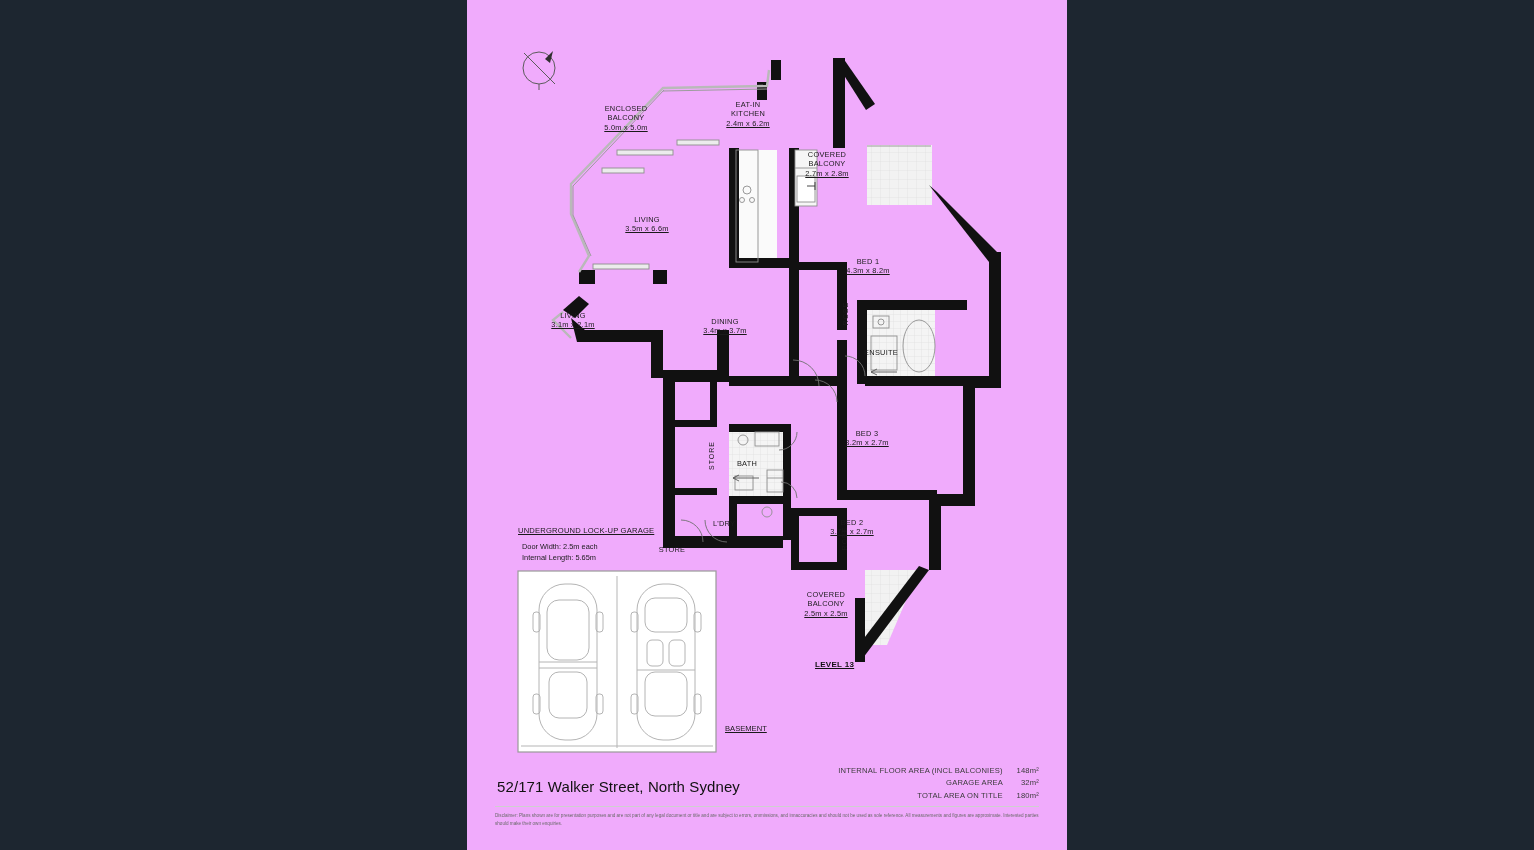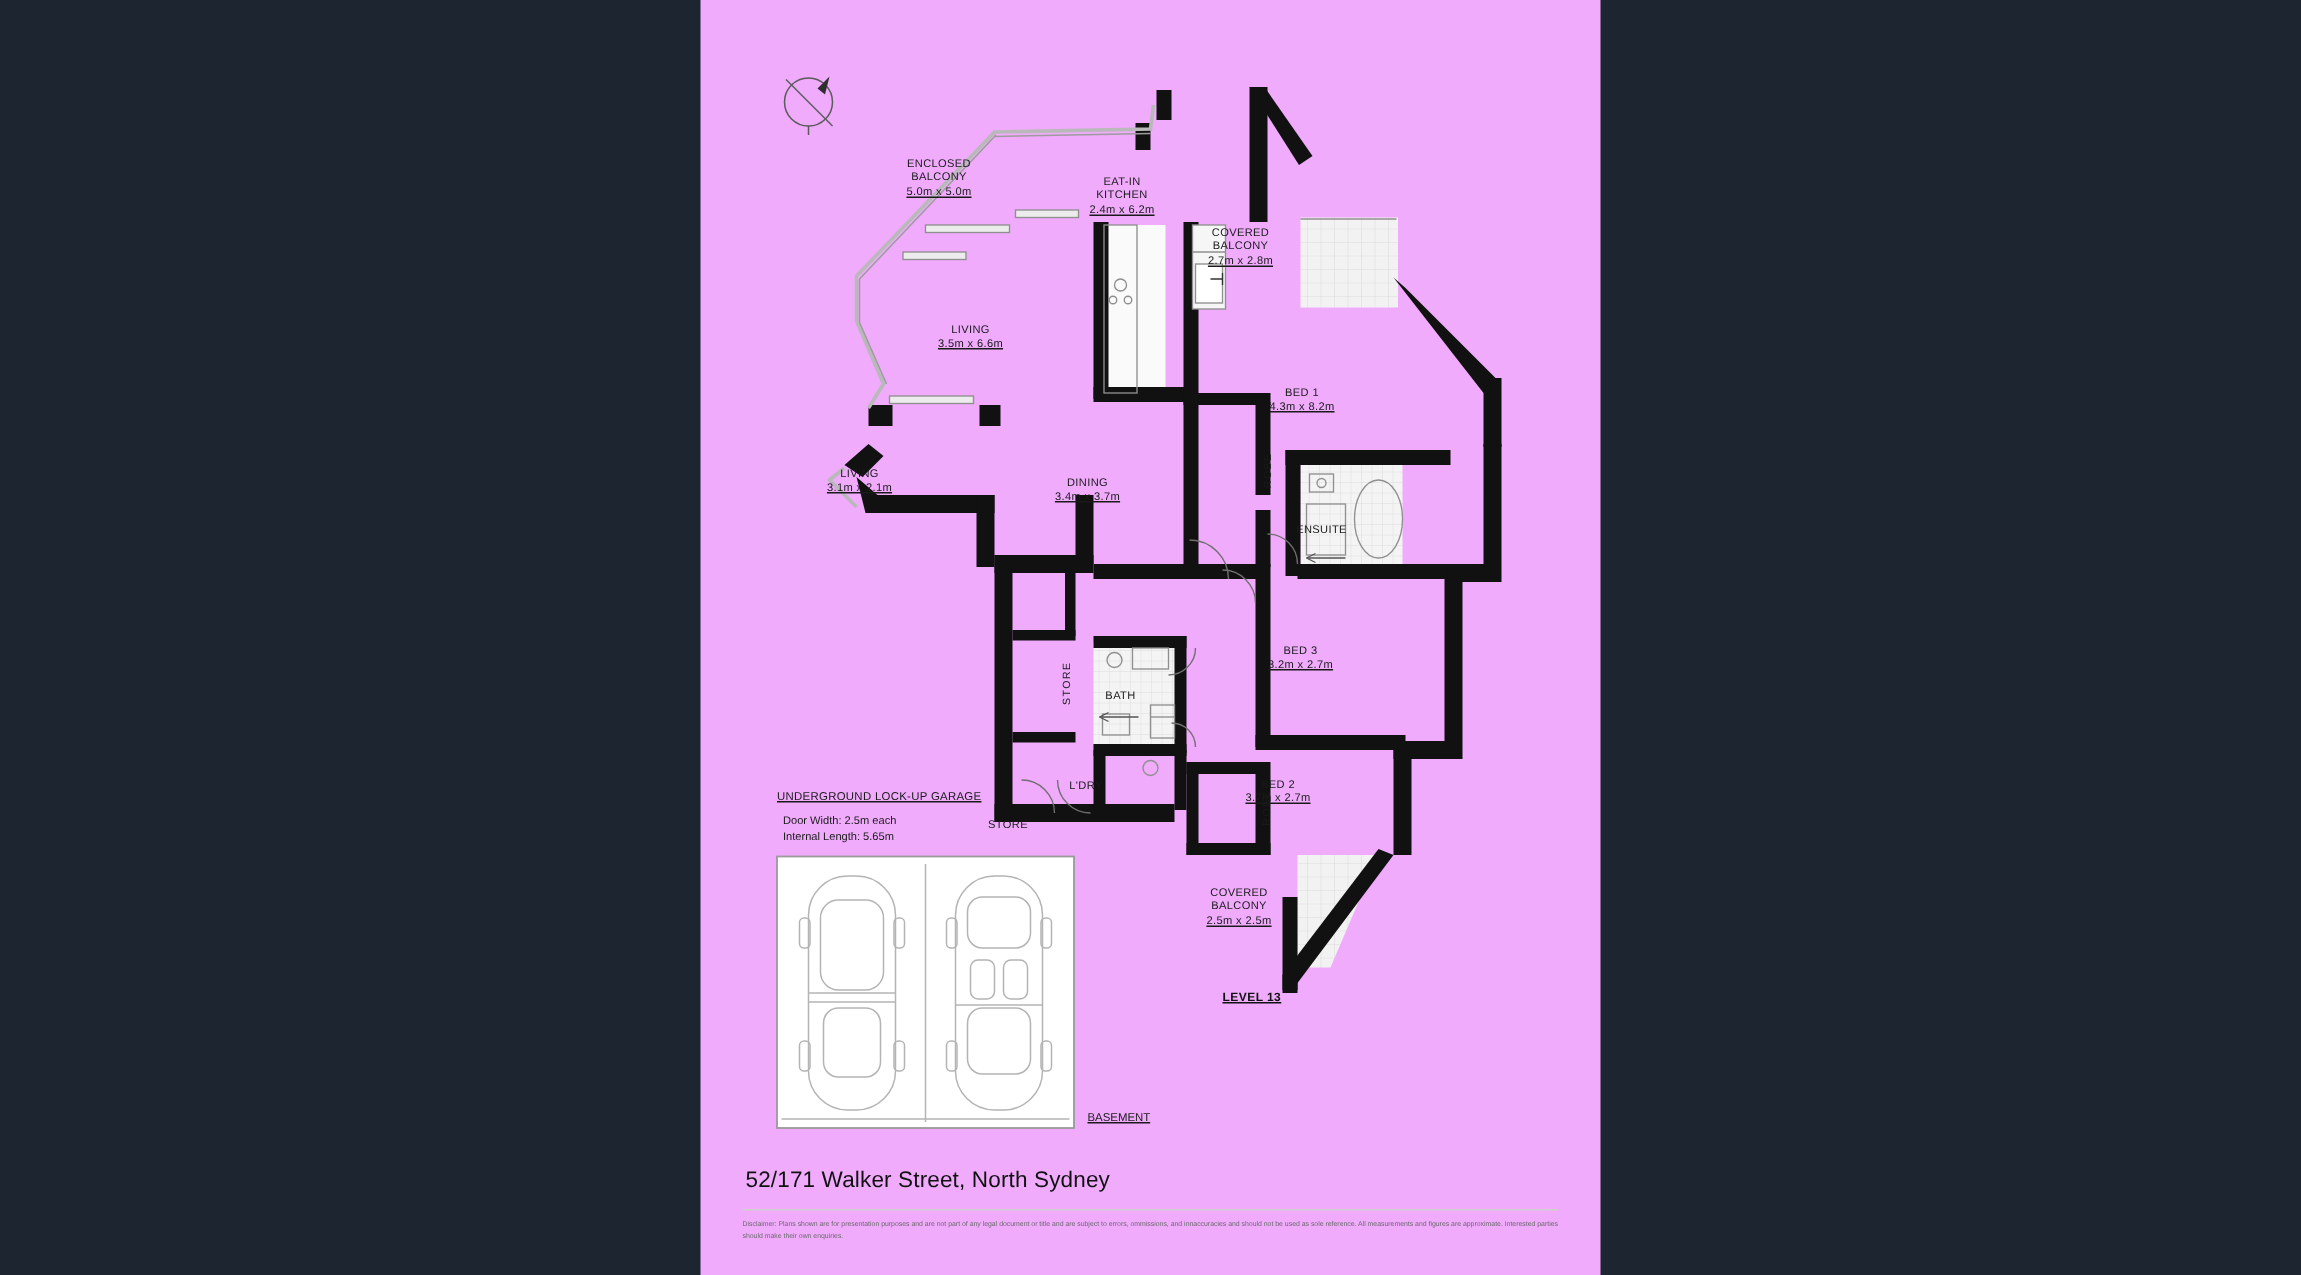--- a/index.html
+++ b/index.html
@@ -244,21 +244,21 @@
       </g>
     </g>
   </svg>
 
   <div class="lbl" style="left:109px;top:104px;width:100px">
     <span class="rm">ENCLOSED</span>
     <span class="rm">BALCONY</span>
     <span class="dim">5.0m x 5.0m</span>
   </div>
 
-  <div class="lbl" style="left:241px;top:116px;width:80px">
+  <div class="lbl" style="left:241px;top:100px;width:80px">
     <span class="rm">EAT-IN</span>
     <span class="rm">KITCHEN</span>
     <span class="dim">2.4m x 6.2m</span>
   </div>
 
   <div class="lbl" style="left:320px;top:150px;width:80px">
     <span class="rm">COVERED</span>
     <span class="rm">BALCONY</span>
     <span class="dim">2.7m x 2.8m</span>
   </div>
@@ -315,23 +315,37 @@
     <span class="dim">2.5m x 2.5m</span>
   </div>
 
   <div class="vlabel" style="left:367px;top:310px;transform:rotate(-90deg);">ROBE</div>
   <div class="vlabel" style="left:230px;top:452px;transform:rotate(-90deg);">STORE</div>
   <div class="vlabel" style="left:366px;top:535px;transform:rotate(-90deg);">ROBE</div>
 
   <div class="garage-title" style="left:51px;top:526px;">UNDERGROUND LOCK-UP GARAGE</div>
   <div class="garage-sub" style="left:55px;top:541px;">Door Width: 2.5m each</div>
   <div class="garage-sub" style="left:55px;top:552px;">Internal Length: 5.65m</div>
-  <div class="basement" style="left:258px;top:740px;">BASEMENT</div>
+  <div class="basement" style="left:258px;top:724px;">BASEMENT</div>
 
   <div class="level" style="left:348px;top:660px;">LEVEL 13</div>
 
   <div class="addr">52/171 Walker Street, North Sydney</div>
 
+  <div class="areas">
+    <div>
+      <span>INTERNAL FLOOR AREA (INCL BALCONIES)</span>
+      <span class="val">148m²</span>
+    </div>
+    <div>
+      <span>GARAGE AREA</span>
+      <span class="val">32m²</span>
+    </div>
+    <div>
+      <span>TOTAL AREA ON TITLE</span>
+      <span class="val">180m²</span>
+    </div>
+  </div>
 
   <div class="rule"></div>
   <div class="disclaimer">Disclaimer: Plans shown are for presentation purposes and are not part of any legal document or title and are subject to errors, ommissions, and innaccuracies and should not be used as sole reference. All measurements and figures are approximate. Interested parties should make their own enquiries.</div>
 
 </div>
 
 </body></html>

